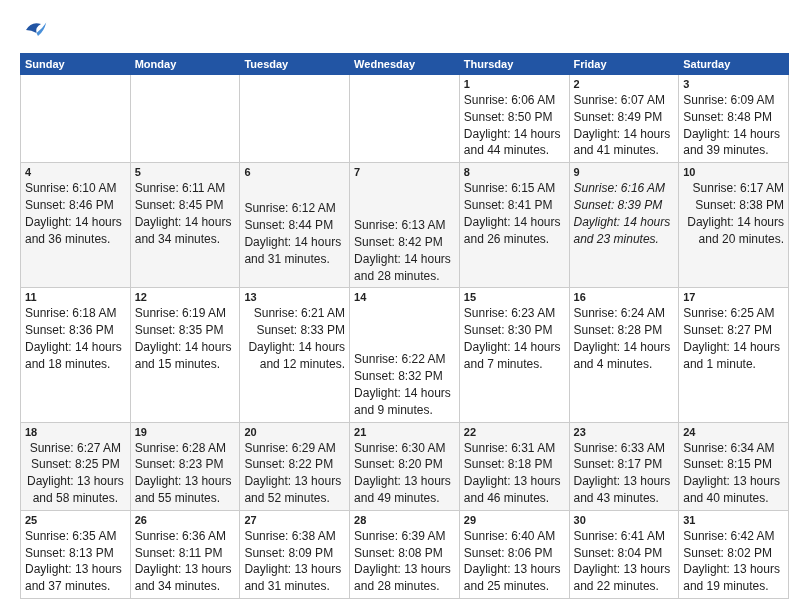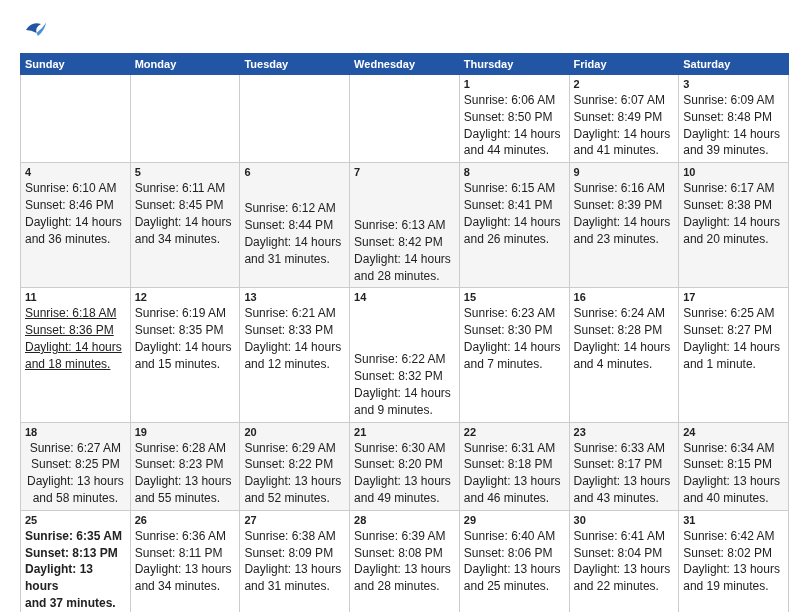--- a/index.html
+++ b/index.html
@@ -178,51 +178,51 @@
           </td>
           <td>
             <span class="day-number">8</span>
             <div class="day-info" style="white-space: pre-line;">Sunrise: 6:15 AM
 Sunset: 8:41 PM
 Daylight: 14 hours
 and 26 minutes.</div>
           </td>
           <td>
             <span class="day-number">9</span>
-            <div class="day-info" style="white-space: pre-line;">Sunrise: 6:16 AM
+            <div class="day-info" style="white-space: pre-line; font-style: italic;">Sunrise: 6:16 AM
 Sunset: 8:39 PM
 Daylight: 14 hours
 and 23 minutes.</div>
           </td>
           <td>
             <span class="day-number">10</span>
-            <div class="day-info" style="white-space: pre-line;">Sunrise: 6:17 AM
+            <div class="day-info" style="white-space: pre-line; text-align: right;">Sunrise: 6:17 AM
 Sunset: 8:38 PM
 Daylight: 14 hours
 and 20 minutes.</div>
           </td>
         </tr>
         <tr>
           <td>
             <span class="day-number">11</span>
-            <div class="day-info" style="white-space: pre-line; text-decoration: underline;">Sunrise: 6:18 AM
+            <div class="day-info" style="white-space: pre-line;">Sunrise: 6:18 AM
 Sunset: 8:36 PM
 Daylight: 14 hours
 and 18 minutes.</div>
           </td>
           <td>
             <span class="day-number">12</span>
             <div class="day-info" style="white-space: pre-line;">Sunrise: 6:19 AM
 Sunset: 8:35 PM
 Daylight: 14 hours
 and 15 minutes.</div>
           </td>
           <td>
             <span class="day-number">13</span>
-            <div class="day-info" style="white-space: pre-line;">Sunrise: 6:21 AM
+            <div class="day-info" style="white-space: pre-line; text-align: right;">Sunrise: 6:21 AM
 Sunset: 8:33 PM
 Daylight: 14 hours
 and 12 minutes.</div>
           </td>
           <td>
             <span class="day-number">14</span>
             <div class="day-info" style="white-space: pre-line; margin-top: 48px;">Sunrise: 6:22 AM
 Sunset: 8:32 PM
 Daylight: 14 hours
 and 9 minutes.</div>
@@ -296,21 +296,21 @@
             <span class="day-number">24</span>
             <div class="day-info" style="white-space: pre-line;">Sunrise: 6:34 AM
 Sunset: 8:15 PM
 Daylight: 13 hours
 and 40 minutes.</div>
           </td>
         </tr>
         <tr>
           <td>
             <span class="day-number">25</span>
-            <div class="day-info" style="white-space: pre-line; font-weight: bold;">Sunrise: 6:35 AM
+            <div class="day-info" style="white-space: pre-line;">Sunrise: 6:35 AM
 Sunset: 8:13 PM
 Daylight: 13 hours
 and 37 minutes.</div>
           </td>
           <td>
             <span class="day-number">26</span>
             <div class="day-info" style="white-space: pre-line;">Sunrise: 6:36 AM
 Sunset: 8:11 PM
 Daylight: 13 hours
 and 34 minutes.</div>

